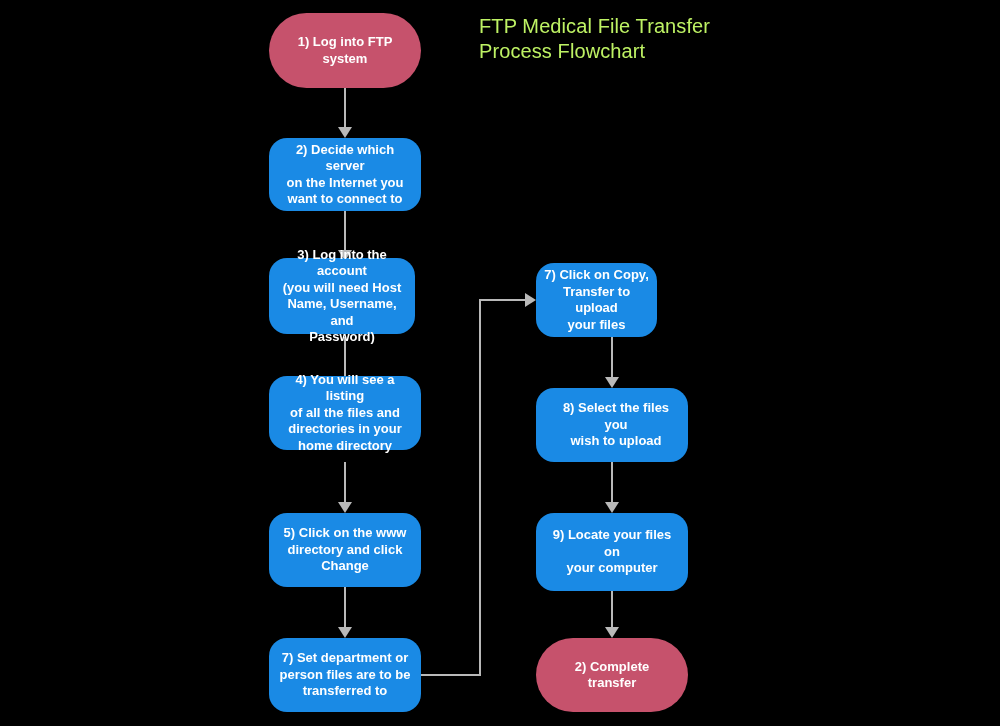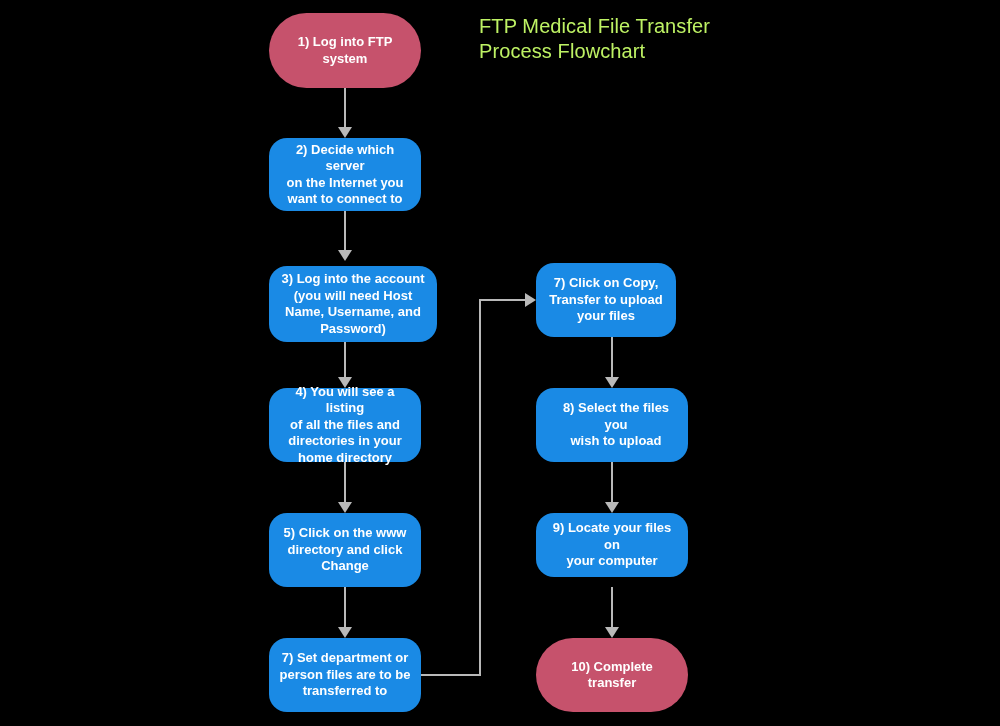--- a/index.html
+++ b/index.html
@@ -128,60 +128,60 @@
     <span class="node-label">1) Log into FTP
 system</span>
   </div>
 
   <div class="node process" style="left:269px; top:138px; width:152px; height:73px;">
     <span class="node-label">2) Decide which server
 on the Internet you
 want to connect to</span>
   </div>
 
-  <div class="node process" style="left:269px; top:266px; width:168px; height:76px;">
+  <div class="node process" style="left:269px; top:258px; width:146px; height:76px;">
     <span class="node-label">3) Log into the account
 (you will need Host
 Name, Username, and
 Password)</span>
   </div>
 
-  <div class="node process" style="left:269px; top:388px; width:152px; height:74px;">
+  <div class="node process" style="left:269px; top:376px; width:152px; height:74px;">
     <span class="node-label">4) You will see a listing
 of all the files and
 directories in your
 home directory</span>
   </div>
 
   <div class="node process" style="left:269px; top:513px; width:152px; height:74px;">
     <span class="node-label">5) Click on the www
 directory and click
 Change</span>
   </div>
 
   <div class="node process" style="left:269px; top:638px; width:152px; height:74px;">
     <span class="node-label">7) Set department or
 person files are to be
 transferred to</span>
   </div>
 
-  <div class="node process" style="left:536px; top:263px; width:140px; height:74px;align-items:center;">
+  <div class="node process" style="left:536px; top:263px; width:121px; height:74px;align-items:center;">
     <span class="node-label">7) Click on Copy,
 Transfer to upload
 your files</span>
   </div>
 
   <div class="node process" style="left:536px; top:388px; width:152px; height:74px;padding-left:16px;">
     <span class="node-label">8) Select the files you
 wish to upload</span>
   </div>
 
-  <div class="node process" style="left:536px; top:513px; width:152px; height:64px;">
+  <div class="node process" style="left:536px; top:513px; width:152px; height:78px;">
     <span class="node-label">9) Locate your files on
 your computer</span>
   </div>
 
   <div class="node terminator" style="left:536px; top:638px; width:152px; height:74px;">
-    <span class="node-label">10) Complete
+    <span class="node-label">2) Complete
 transfer</span>
   </div>
 
 </div>
 
 </body></html>

